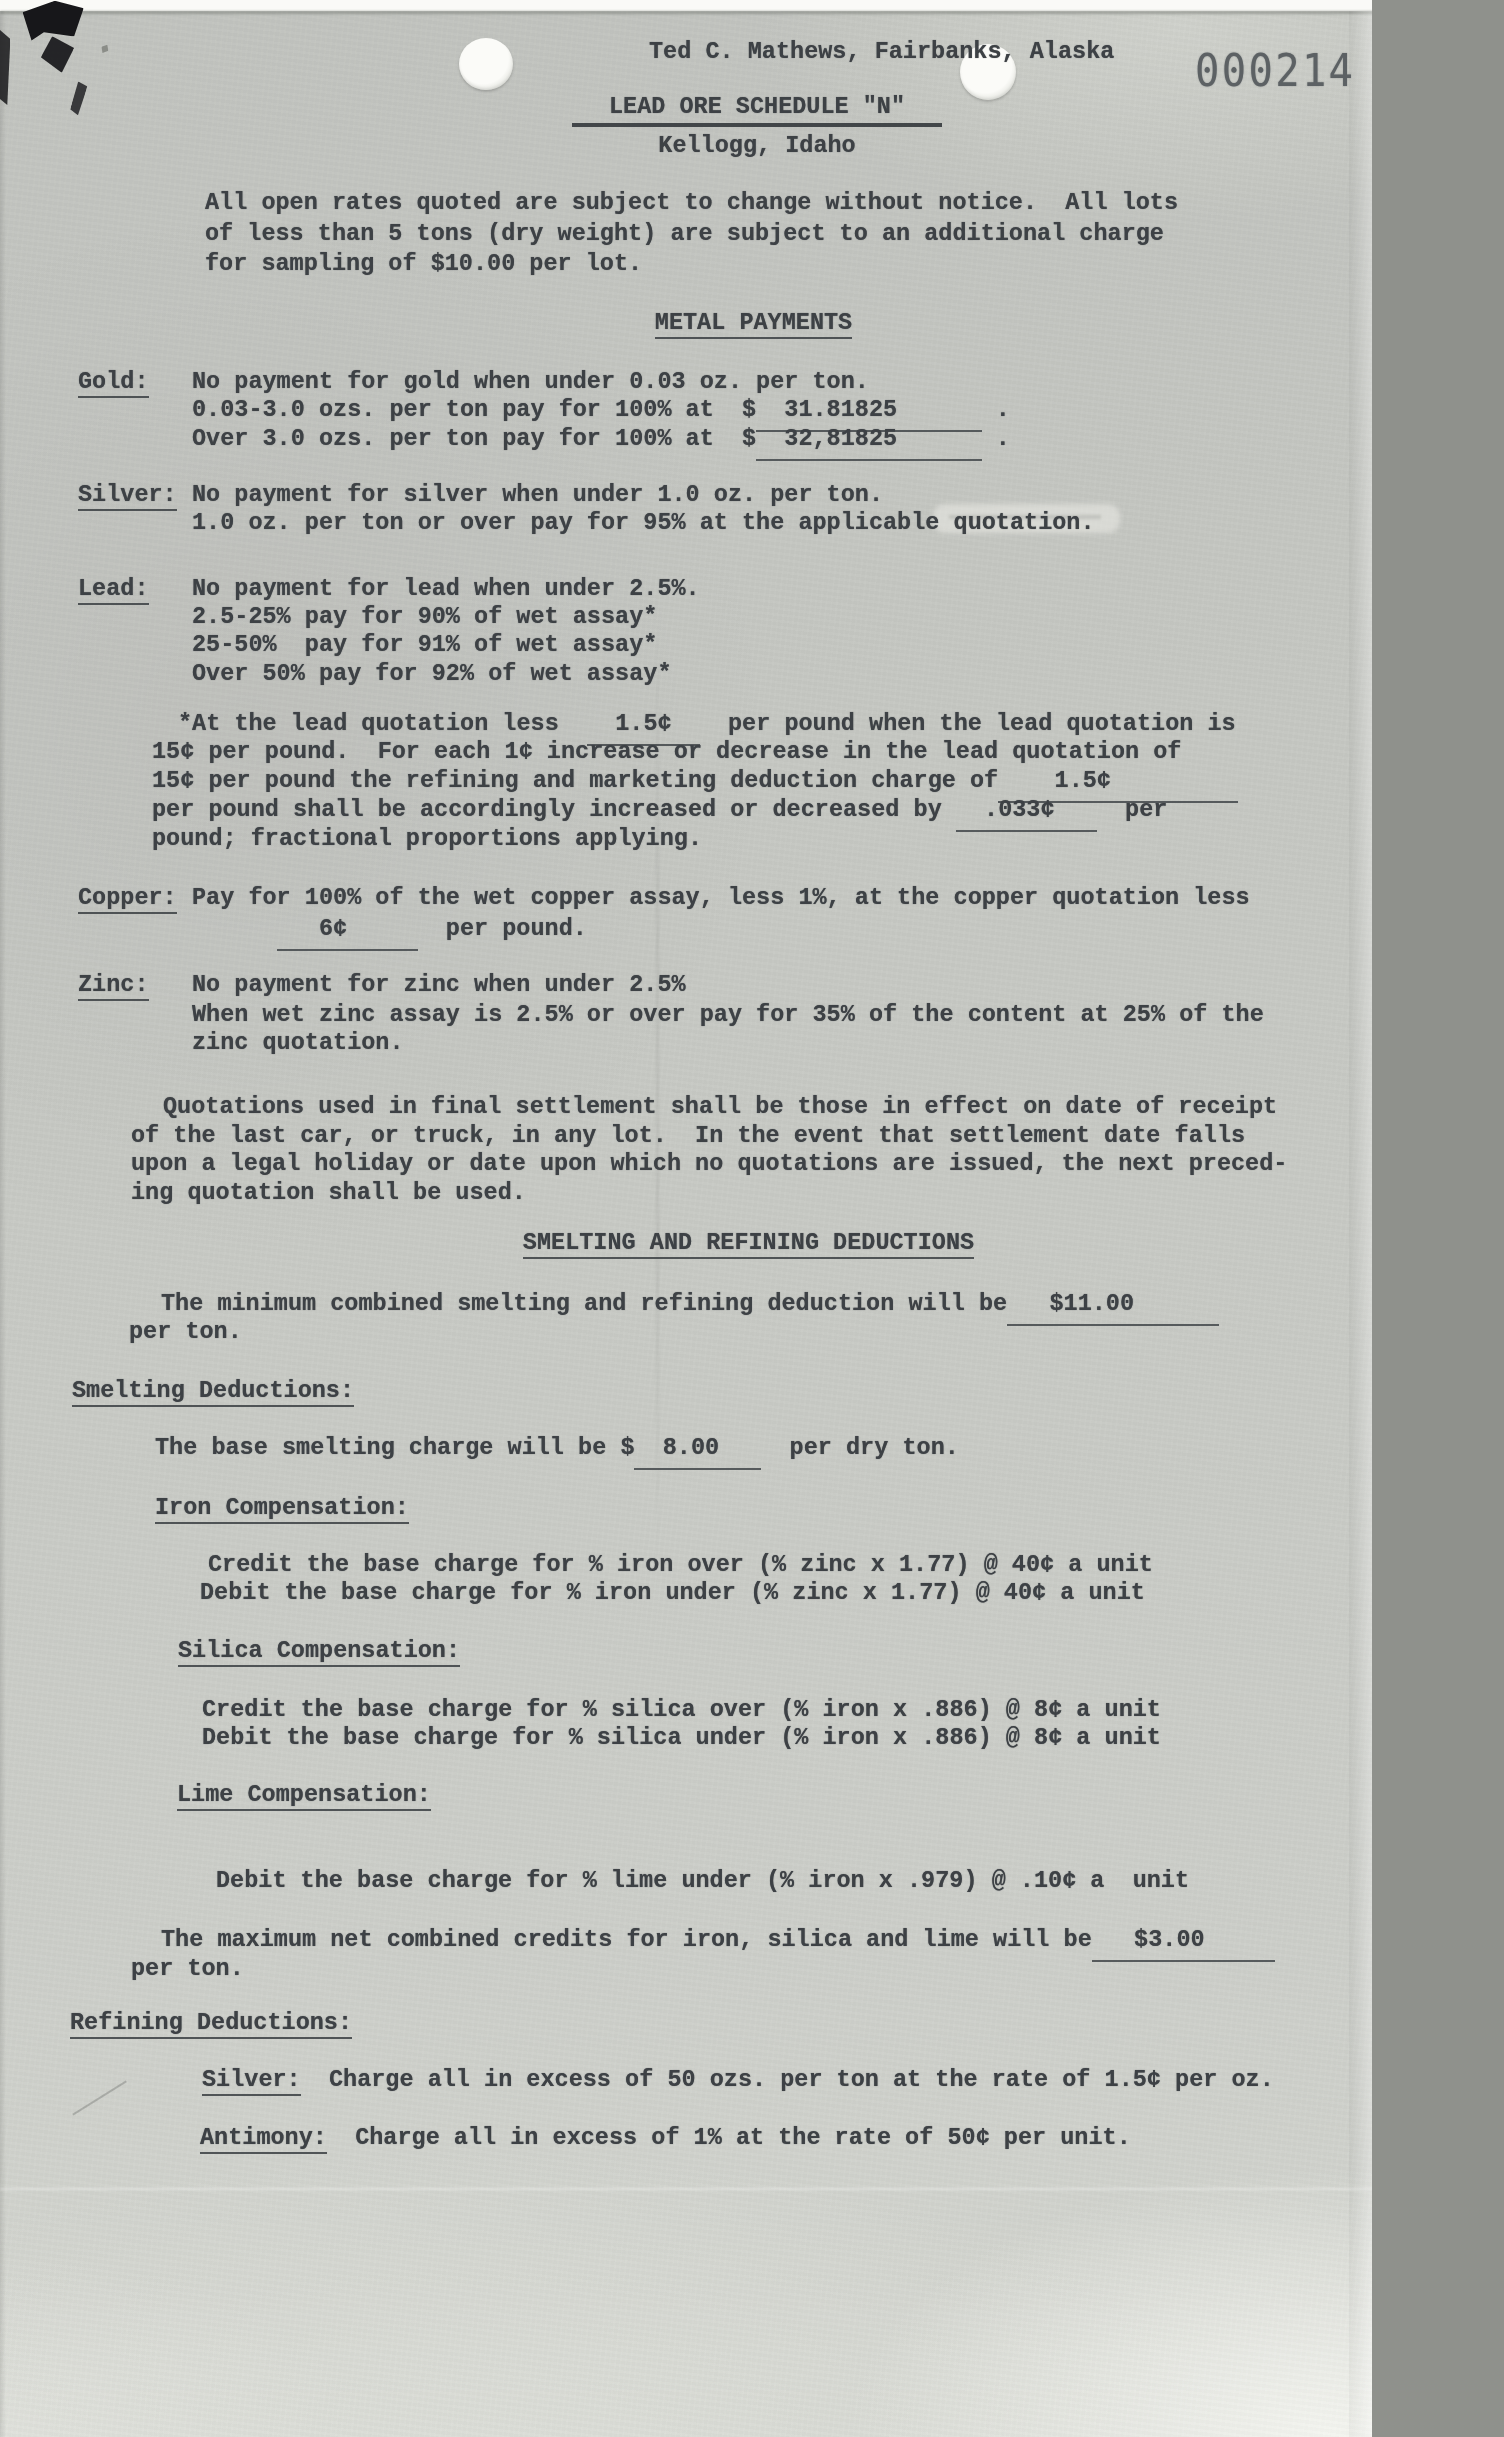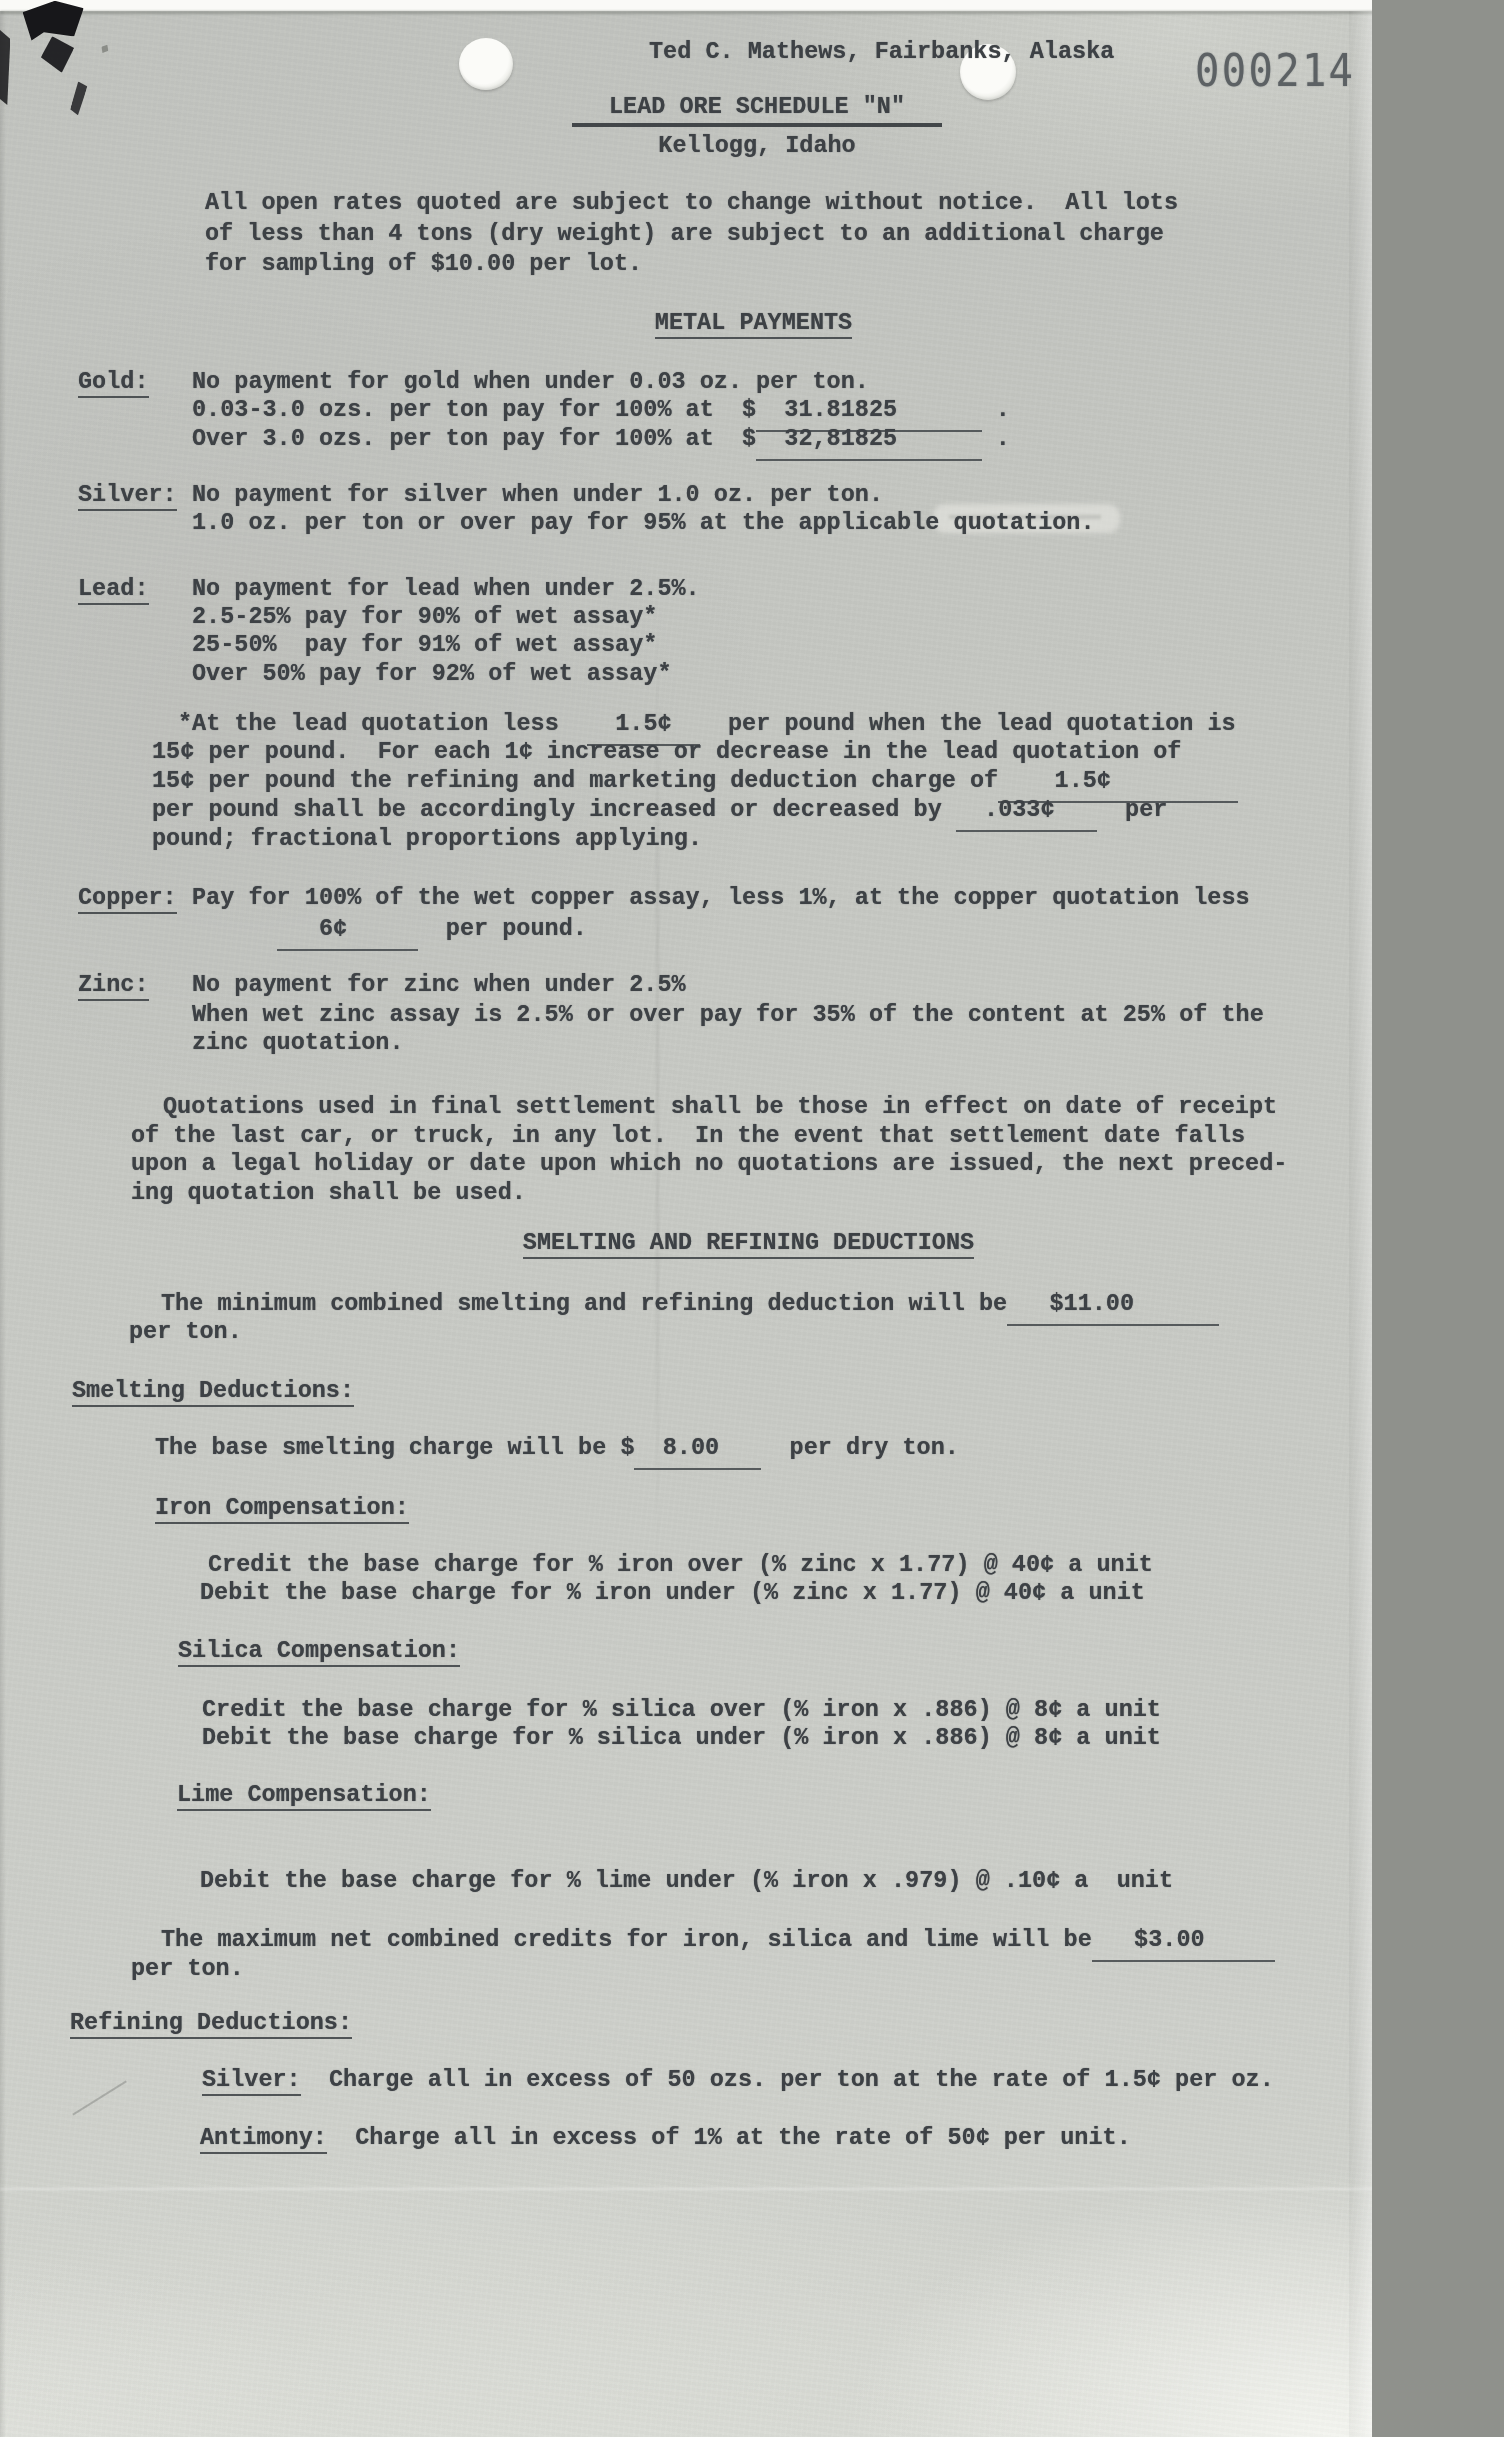--- a/index.html
+++ b/index.html
@@ -81,21 +81,21 @@
   <div class="hole h1"></div>
   <div class="hole h2"></div>
 
   <div class="ln" style="left:649px;top:37px">Ted C. Mathews, Fairbanks, Alaska</div>
   <div class="stamp">000214</div>
 
   <div class="ln ctr" style="left:522px;top:92px;width:470px"><span class="ul-thick">LEAD ORE SCHEDULE "N"</span></div>
   <div class="ln ctr" style="left:522px;top:131px;width:470px">Kellogg, Idaho</div>
 
   <div class="ln" style="left:205px;top:188px">All open rates quoted are subject to change without notice.  All lots</div>
-  <div class="ln" style="left:205px;top:219px">of less than 4 tons (dry weight) are subject to an additional charge</div>
+  <div class="ln" style="left:205px;top:219px">of less than 5 tons (dry weight) are subject to an additional charge</div>
   <div class="ln" style="left:205px;top:249px">for sampling of $10.00 per lot.</div>
 
   <div class="ln ctr" style="left:540px;top:308px;width:427px"><span class="ul">METAL PAYMENTS</span></div>
 
   <div class="ln" style="left:78px;top:367px"><span class="ul">Gold:</span></div>
   <div class="ln" style="left:192px;top:367px">No payment for gold when under 0.03 oz. per ton.</div>
   <div class="ln" style="left:192px;top:395px"><span>0.03-3.0 ozs. per ton pay for 100% at  $</span><span class="fill">  31.81825      </span><span> .</span></div>
   <div class="ln" style="left:192px;top:424px"><span>Over 3.0 ozs. per ton pay for 100% at  $</span><span class="fill">  32,81825      </span><span> .</span></div>
 
   <div class="ln" style="left:78px;top:480px"><span class="ul">Silver:</span></div>
@@ -139,21 +139,21 @@
 
   <div class="ln" style="left:155px;top:1493px"><span class="ul">Iron Compensation:</span></div>
   <div class="ln" style="left:208px;top:1550px">Credit the base charge for % iron over (% zinc x 1.77) @ 40¢ a unit</div>
   <div class="ln" style="left:200px;top:1578px">Debit the base charge for % iron under (% zinc x 1.77) @ 40¢ a unit</div>
 
   <div class="ln" style="left:178px;top:1636px"><span class="ul">Silica Compensation:</span></div>
   <div class="ln" style="left:202px;top:1695px">Credit the base charge for % silica over (% iron x .886) @ 8¢ a unit</div>
   <div class="ln" style="left:202px;top:1723px">Debit the base charge for % silica under (% iron x .886) @ 8¢ a unit</div>
 
   <div class="ln" style="left:177px;top:1780px"><span class="ul">Lime Compensation:</span></div>
-  <div class="ln" style="left:200px;top:1866px">Debit the base charge for % lime under (% iron x .979) @ .10¢ a  unit</div>
+  <div class="ln" style="left:216px;top:1866px">Debit the base charge for % lime under (% iron x .979) @ .10¢ a  unit</div>
 
   <div class="ln" style="left:161px;top:1925px"><span>The maximum net combined credits for iron, silica and lime will be</span><span class="fill">   $3.00     </span></div>
   <div class="ln" style="left:131px;top:1954px">per ton.</div>
 
   <div class="ln" style="left:70px;top:2008px"><span class="ul">Refining Deductions:</span></div>
 
   <div class="ln" style="left:202px;top:2065px"><span class="ul">Silver:</span><span>  Charge all in excess of 50 ozs. per ton at the rate of 1.5¢ per oz.</span></div>
   <div class="ln" style="left:200px;top:2123px"><span class="ul">Antimony:</span><span>  Charge all in excess of 1% at the rate of 50¢ per unit.</span></div>
 </div>
 

